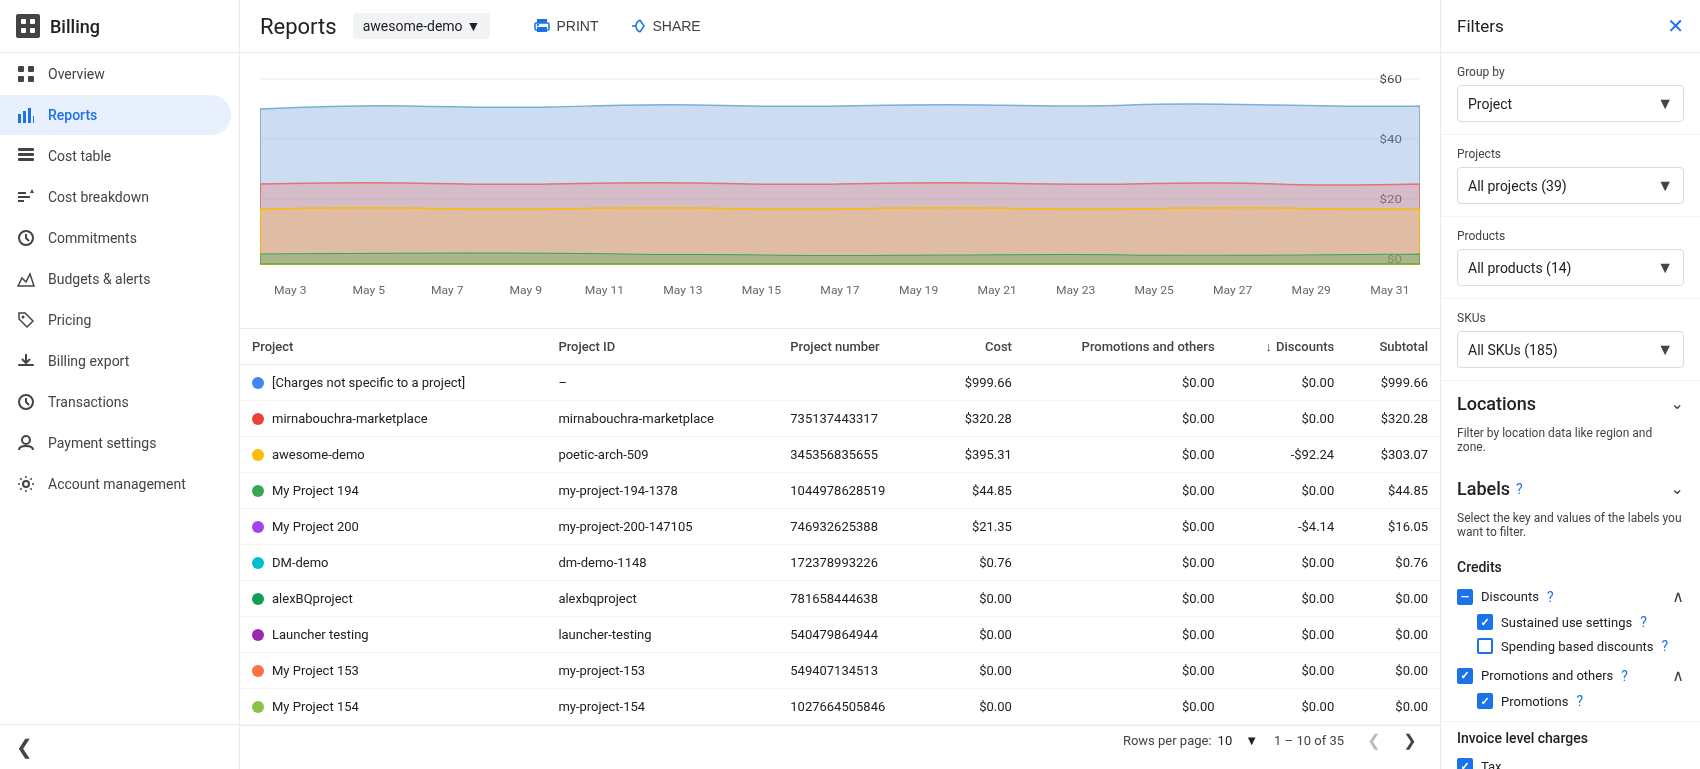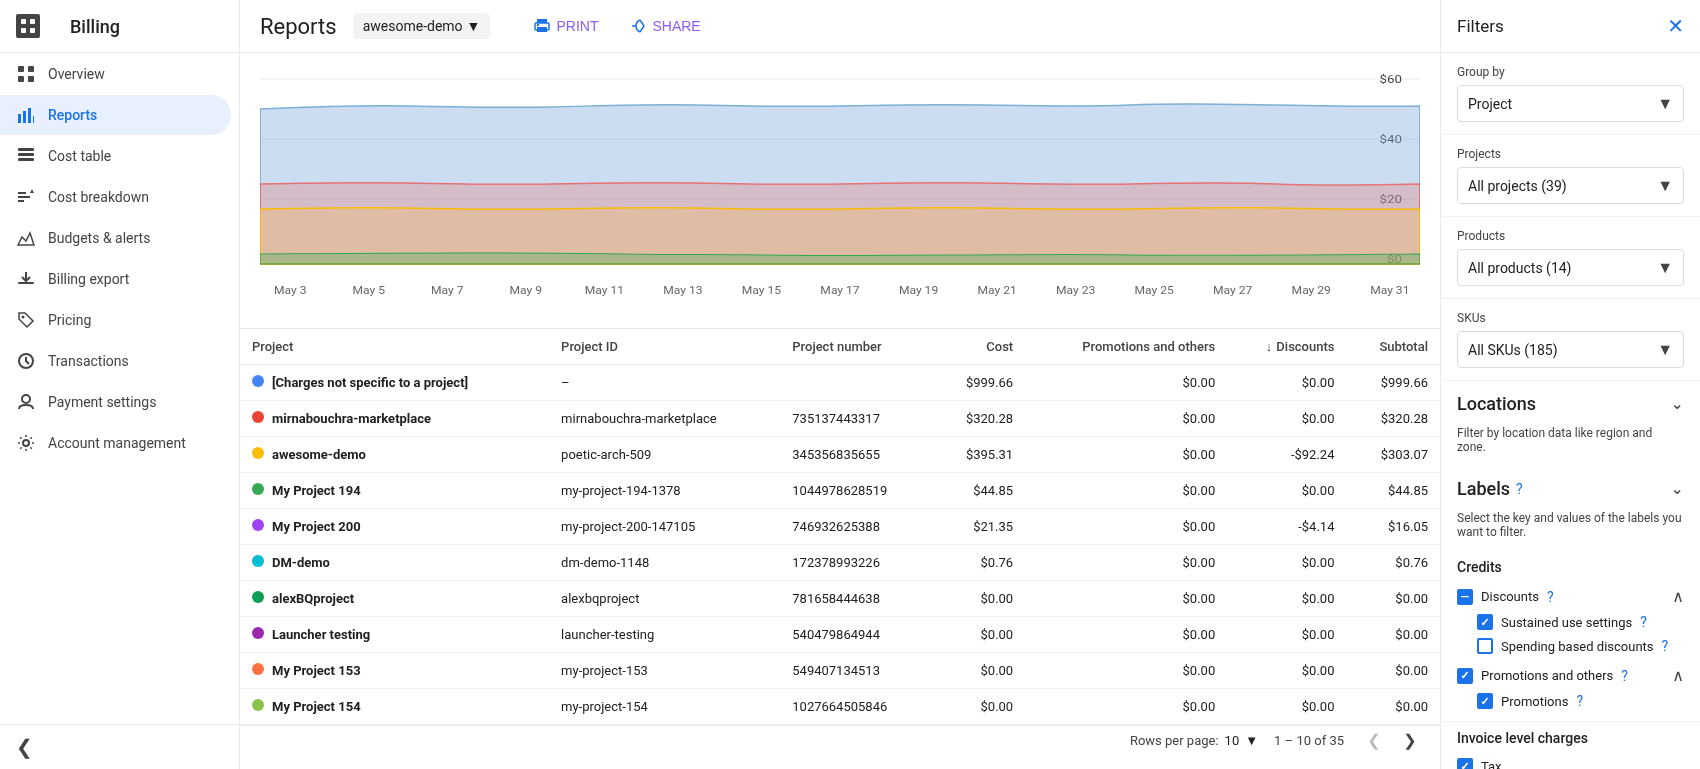--- a/index.html
+++ b/index.html
@@ -21,21 +21,21 @@
       padding: 14px 16px;
       border-bottom: 1px solid #e8eaed;
       gap: 10px;
     }
     .sidebar-header-icon {
       width: 24px; height: 24px;
       background: #444;
       border-radius: 2px;
       display: flex; align-items: center; justify-content: center;
     }
-    .sidebar-header-title { font-size: 18px; font-weight: 500; color: #202124; margin-left: 20px; }
+    .sidebar-header-title { font-size: 18px; font-weight: 500; color: #202124; }
     .sidebar-item {
       display: flex;
       align-items: center;
       padding: 10px 16px;
       gap: 12px;
       cursor: pointer;
       border-radius: 0 20px 20px 0;
       margin: 1px 8px 1px 0;
       color: #444;
       font-size: 14px;
@@ -60,21 +60,21 @@
     }
     .main-title { font-size: 22px; font-weight: 400; color: #202124; }
     .project-selector {
       display: flex; align-items: center; gap: 4px;
       background: #f1f3f4; border-radius: 4px; padding: 5px 10px;
       cursor: pointer; font-size: 14px;
     }
     .header-actions { display: flex; align-items: center; gap: 16px; margin-left: 20px; }
     .header-btn {
       display: flex; align-items: center; gap: 6px;
-      color: #8b5cf6; font-size: 14px; font-weight: 500;
+      color: #404040; font-size: 14px; font-weight: 500;
       cursor: pointer; border: none; background: none; padding: 6px 8px; border-radius: 4px;
     }
 
     .main-content {
       flex: 1;
       overflow-y: auto;
       padding: 0;
     }
 
     
@@ -101,32 +101,32 @@
     td {
       padding: 10px 12px;
       font-size: 13px;
       color: #202124;
       border-bottom: 1px solid #f1f3f4;
     }
     td.num { text-align: right; }
     .dot {
       width: 12px; height: 12px; border-radius: 50%; display: inline-block; flex-shrink: 0;
     }
-    .project-cell { display: flex; gap: 8px; font-weight: bold; }
+    .project-cell { display: flex; align-items: center; gap: 8px; }
 
     
     .pagination {
       display: flex; align-items: center; justify-content: flex-end;
       padding: 0 16px; gap: 16px; font-size: 13px; color: #444;
       border-top: 1px solid #e8eaed;
     }
     .rows-per-page { display: flex; align-items: center; gap: 6px; }
     .rows-select {
       border: none; background: none; font-size: 13px; cursor: pointer; color: #202124;
-      display: flex; align-items: center; gap: 6px;
+      display: flex; align-items: center; gap: 13px;
     }
     .page-nav { display: flex; align-items: center; gap: 8px; }
     .nav-btn {
       width: 28px; height: 28px; border-radius: 50%; border: none; background: none;
       cursor: pointer; display: flex; align-items: center; justify-content: center;
       color: #444; font-size: 16px;
     }
     .nav-btn.disabled { color: #bbb; cursor: default; }
 
     
@@ -248,48 +248,57 @@
         <svg width="18" height="18" viewBox="0 0 18 18" fill="currentColor">
             <rect x="1" y="4" width="8" height="2"></rect>
             <rect x="1" y="8" width="12" height="2"></rect>
             <rect x="1" y="12" width="6" height="2"></rect>
             <path d="M15 1 L17 5 L13 5 Z"></path>
           </svg>
       </span>
       <span>Cost breakdown</span>
     </div>
 
+    <div class="sidebar-item">
+      <span class="icon">
+        <svg width="18" height="18" viewBox="0 0 18 18" fill="currentColor">
+            <circle cx="9" cy="9" r="7" stroke="currentColor" stroke-width="2" fill="none"></circle>
+            <path d="M9 5 L9 9 L12 12" stroke="currentColor" stroke-width="2" fill="none"></path>
+          </svg>
+      </span>
+      <span>Commitments</span>
+    </div>
 
     <div class="sidebar-item">
       <span class="icon">
         <svg width="18" height="18" viewBox="0 0 18 18" fill="currentColor">
             <path d="M1 16 L5 8 L9 12 L13 4 L17 16 Z" stroke="currentColor" fill="none" stroke-width="1.5"></path>
           </svg>
       </span>
       <span>Budgets &amp; alerts</span>
+    </div>
+
+    <div class="sidebar-item">
+      <span class="icon">
+        <svg width="18" height="18" viewBox="0 0 18 18" fill="currentColor">
+            <path d="M2 2 L8 2 L16 10 L10 16 L2 8 Z" stroke="currentColor" fill="none" stroke-width="1.5"></path>
+            <circle cx="6" cy="6" r="1.5" fill="currentColor"></circle>
+          </svg>
+      </span>
+      <span>Pricing</span>
     </div>
 
     <div class="sidebar-item">
       <span class="icon">
         <svg width="18" height="18" viewBox="0 0 18 18" fill="currentColor">
             <rect x="1" y="12" width="16" height="2" rx="1"></rect>
             <path d="M9 2 L9 11 M5 7 L9 11 L13 7" stroke="currentColor" stroke-width="2" fill="none"></path>
           </svg>
       </span>
       <span>Billing export</span>
-    </div>
-
-    <div class="sidebar-item">
-      <span class="icon">
-        <svg width="18" height="18" viewBox="0 0 18 18" fill="currentColor">
-            <path d="M2 2 L8 2 L16 10 L10 16 L2 8 Z" stroke="currentColor" fill="none" stroke-width="1.5"></path>
-            <circle cx="6" cy="6" r="1.5" fill="currentColor"></circle>
-          </svg>
-      </span>
-      <span>Pricing</span>
     </div>
 
     <div class="sidebar-item">
       <span class="icon">
         <svg width="18" height="18" viewBox="0 0 18 18" fill="currentColor">
             <circle cx="9" cy="9" r="7" stroke="currentColor" stroke-width="2" fill="none"></circle>
             <path d="M9 5 L9 9 L12 12" stroke="currentColor" stroke-width="2" fill="none"></path>
           </svg>
       </span>
       <span>Transactions</span>

